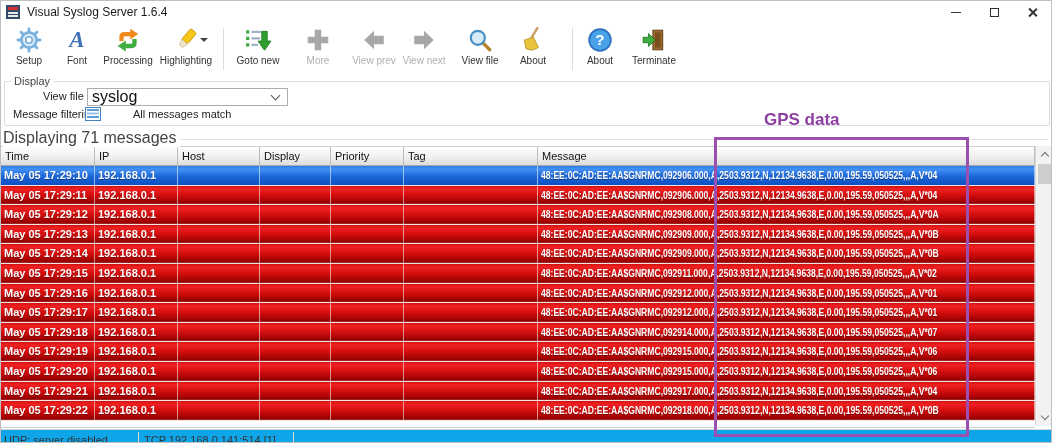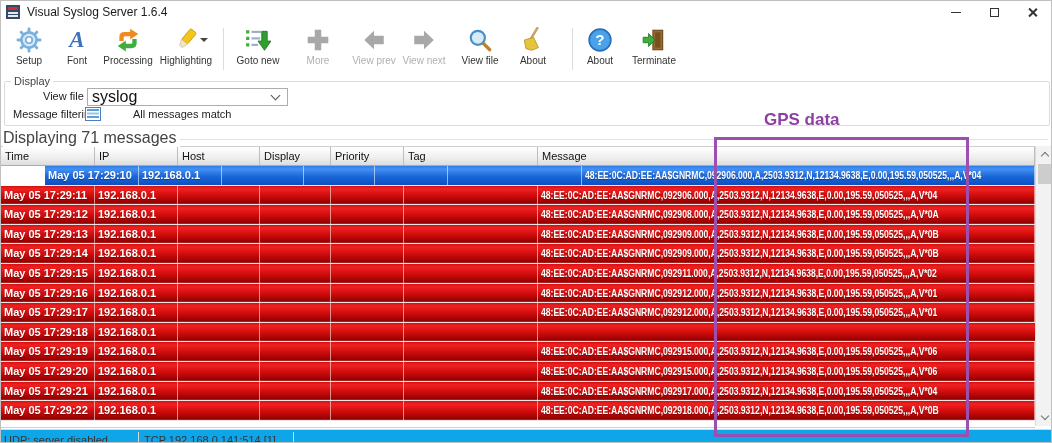--- a/index.html
+++ b/index.html
@@ -38,21 +38,21 @@
   .chev { width:7px; height:7px; border-right:1.5px solid #555; border-bottom:1.5px solid #555; transform:rotate(45deg); margin:-3px 8px 0 0; }
   .filter-btn { position:absolute; left:80px; top:24px; width:18px; height:15px; display:flex; align-items:center; }
   
   .msg-group-label { position:absolute; left:2px; top:128px; font-size:16px; color:#444; background:#fff; padding-right:4px; z-index:2; }
   .msg-group-line { position:absolute; left:110px; right:3px; top:138px; height:1px; background:#e2e2e2; }
   
   .listview { position:absolute; left:0; top:145px; width:1034px; height:282px; background:#fff; border-bottom:1px solid #d0d0d0; overflow:hidden; }
   .hrow { display:flex; height:20px; background:linear-gradient(180deg,#ffffff 0%,#f0f0f0 55%,#dddddd 100%); border-top:1px solid #cfcfcf; border-bottom:1px solid #ababab; }
   .hcell { font-size:11px; line-height:18px; color:#111; padding:0 4px; border-right:1px solid #bdbdbd; overflow:hidden; white-space:nowrap; }
   .trow { display:flex; height:19.6px; background:linear-gradient(180deg,#d41010 0%,#ee2222 16%,#dc1111 42%,#b20505 76%,#8e0000 96%,#c76a6a 100%); border-bottom:1px solid #f3e4e4; }
-  .trow.selected { background:linear-gradient(180deg,#2d7ce6 0%,#4391f5 16%,#1b67d8 55%,#0c4fc2 100%);margin-left:44px; }
+  .trow.selected { background:linear-gradient(180deg,#2d7ce6 0%,#4391f5 16%,#1b67d8 55%,#0c4fc2 100%); }
   .cell { font-size:11px; font-weight:bold; color:#fff; line-height:19px; padding:0 3px; border-right:1px solid rgba(255,255,255,0.55); overflow:hidden; white-space:nowrap; text-shadow:0 1px 1px rgba(0,0,0,0.35); }
   .c-time{width:94px} .c-ip{width:83px} .c-host{width:82px} .c-facility{width:71px} .c-priority{width:73px} .c-tag{width:134px} .c-message{flex:1}
   .msg { display:inline-block; transform:scaleX(0.78); transform-origin:0 50%; white-space:nowrap; }
   
   .vscroll { position:absolute; left:1034px; top:145px; width:18px; height:280px; background:#f2f2f2; border-left:1px solid #dadada; }
   .sb-arrow { position:absolute; left:0; width:18px; height:17px; display:flex; align-items:center; justify-content:center; }
   .sb-up { top:0; } .sb-down { bottom:0; }
   .chev-up { width:6px; height:6px; border-left:1.5px solid #707070; border-top:1.5px solid #707070; transform:rotate(45deg); margin-top:3px; }
   .chev-dn { width:6px; height:6px; border-right:1.5px solid #707070; border-bottom:1.5px solid #707070; transform:rotate(45deg); margin-bottom:3px; }
   .sb-thumb { position:absolute; left:2px; top:18px; width:14px; height:20px; background:#cdcdcd; }
@@ -327,20 +327,21 @@
           <div class="cell c-tag"></div>
           <div class="cell c-message"><span class="msg">48:EE:0C:AD:EE:AA$GNRMC,092912.000,A,2503.9312,N,12134.9638,E,0.00,195.59,050525,,,A,V*01</span></div>
         </div>
         <div class="trow">
           <div class="cell c-time">May 05 17:29:18</div>
           <div class="cell c-ip">192.168.0.1</div>
           <div class="cell c-host"></div>
           <div class="cell c-facility"></div>
           <div class="cell c-priority"></div>
           <div class="cell c-tag"></div>
+          <div class="cell c-message"><span class="msg">48:EE:0C:AD:EE:AA$GNRMC,092914.000,A,2503.9312,N,12134.9638,E,0.00,195.59,050525,,,A,V*07</span></div>
         </div>
         <div class="trow">
           <div class="cell c-time">May 05 17:29:19</div>
           <div class="cell c-ip">192.168.0.1</div>
           <div class="cell c-host"></div>
           <div class="cell c-facility"></div>
           <div class="cell c-priority"></div>
           <div class="cell c-tag"></div>
           <div class="cell c-message"><span class="msg">48:EE:0C:AD:EE:AA$GNRMC,092915.000,A,2503.9312,N,12134.9638,E,0.00,195.59,050525,,,A,V*06</span></div>
         </div>

